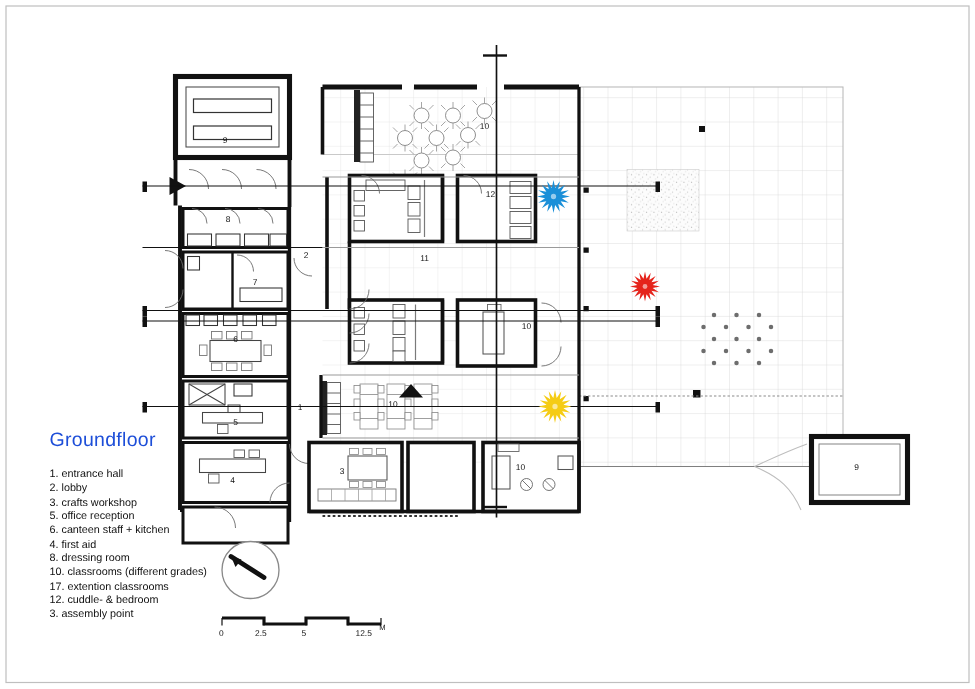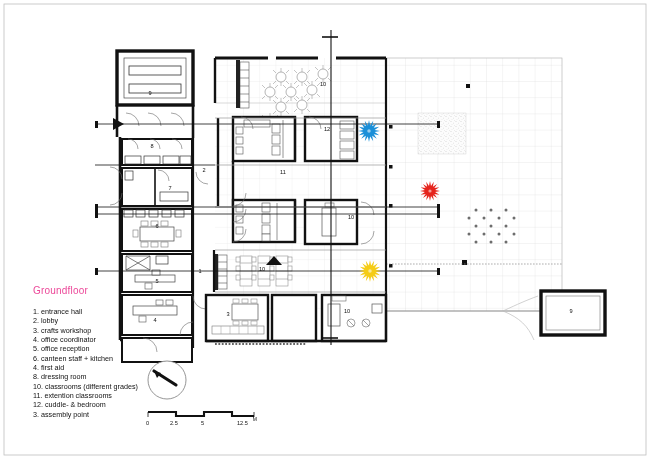--- a/index.html
+++ b/index.html
@@ -4,21 +4,21 @@
 <style>
   html,body{margin:0;padding:0;background:#ffffff;}
   body{
     width:650px;height:459px;position:relative;overflow:hidden;
     font-family:"Liberation Sans",sans-serif;color:#1a1a1a;
   }
   #sheet{position:absolute;inset:0;background:#fff;}
 
   
   #legend{position:absolute;left:33px;top:285px;width:190px;}
-  #legend .title{font-size:10px;letter-spacing:.2px;color:#ec4899;margin-bottom:11px;}
+  #legend .title{font-size:13px;letter-spacing:.2px;color:#1d4ed8;margin-bottom:11px;}
   #legend ul{list-style:none;margin:0;padding:0;}
   #legend li{font-size:7.2px;line-height:9.35px;color:#111;white-space:nowrap;}
 
   
   #north{position:absolute;left:145px;top:358px;width:44px;height:44px;}
   #north svg{display:block;}
 
   
   #scale{position:absolute;left:146px;top:408px;width:110px;height:24px;}
   #scale .lbl{position:absolute;font-size:5.6px;color:#111;top:12px;}
@@ -441,27 +441,26 @@
         </g>
   </svg>
   </div>
 
   <div id="legend">
     <div class="title">Groundfloor</div>
     <ul id="legend-list">
         <li>1. entrance hall</li>
         <li>2. lobby</li>
         <li>3. crafts workshop</li>
-        <li>4. office coordinator</li>
         <li>5. office reception</li>
         <li>6. canteen staff + kitchen</li>
         <li>4. first aid</li>
         <li>8. dressing room</li>
         <li>10. classrooms (different grades)</li>
-        <li>11. extention classrooms</li>
+        <li>17. extention classrooms</li>
         <li>12. cuddle- &amp; bedroom</li>
         <li>3. assembly point</li>
       </ul>
   </div>
 
   <div id="north">
     <svg width="44" height="44" viewBox="0 0 44 44" xmlns="http://www.w3.org/2000/svg">
       <circle cx="22" cy="22" r="19" fill="#fff" stroke="#8a8a8a" stroke-width="0.9"></circle>
       <path d="M9 13 L31 27" stroke="#111" stroke-width="3.2" stroke-linecap="round"></path>
       <path d="M9 13 L16 15 L12 20 Z" fill="#111"></path>

